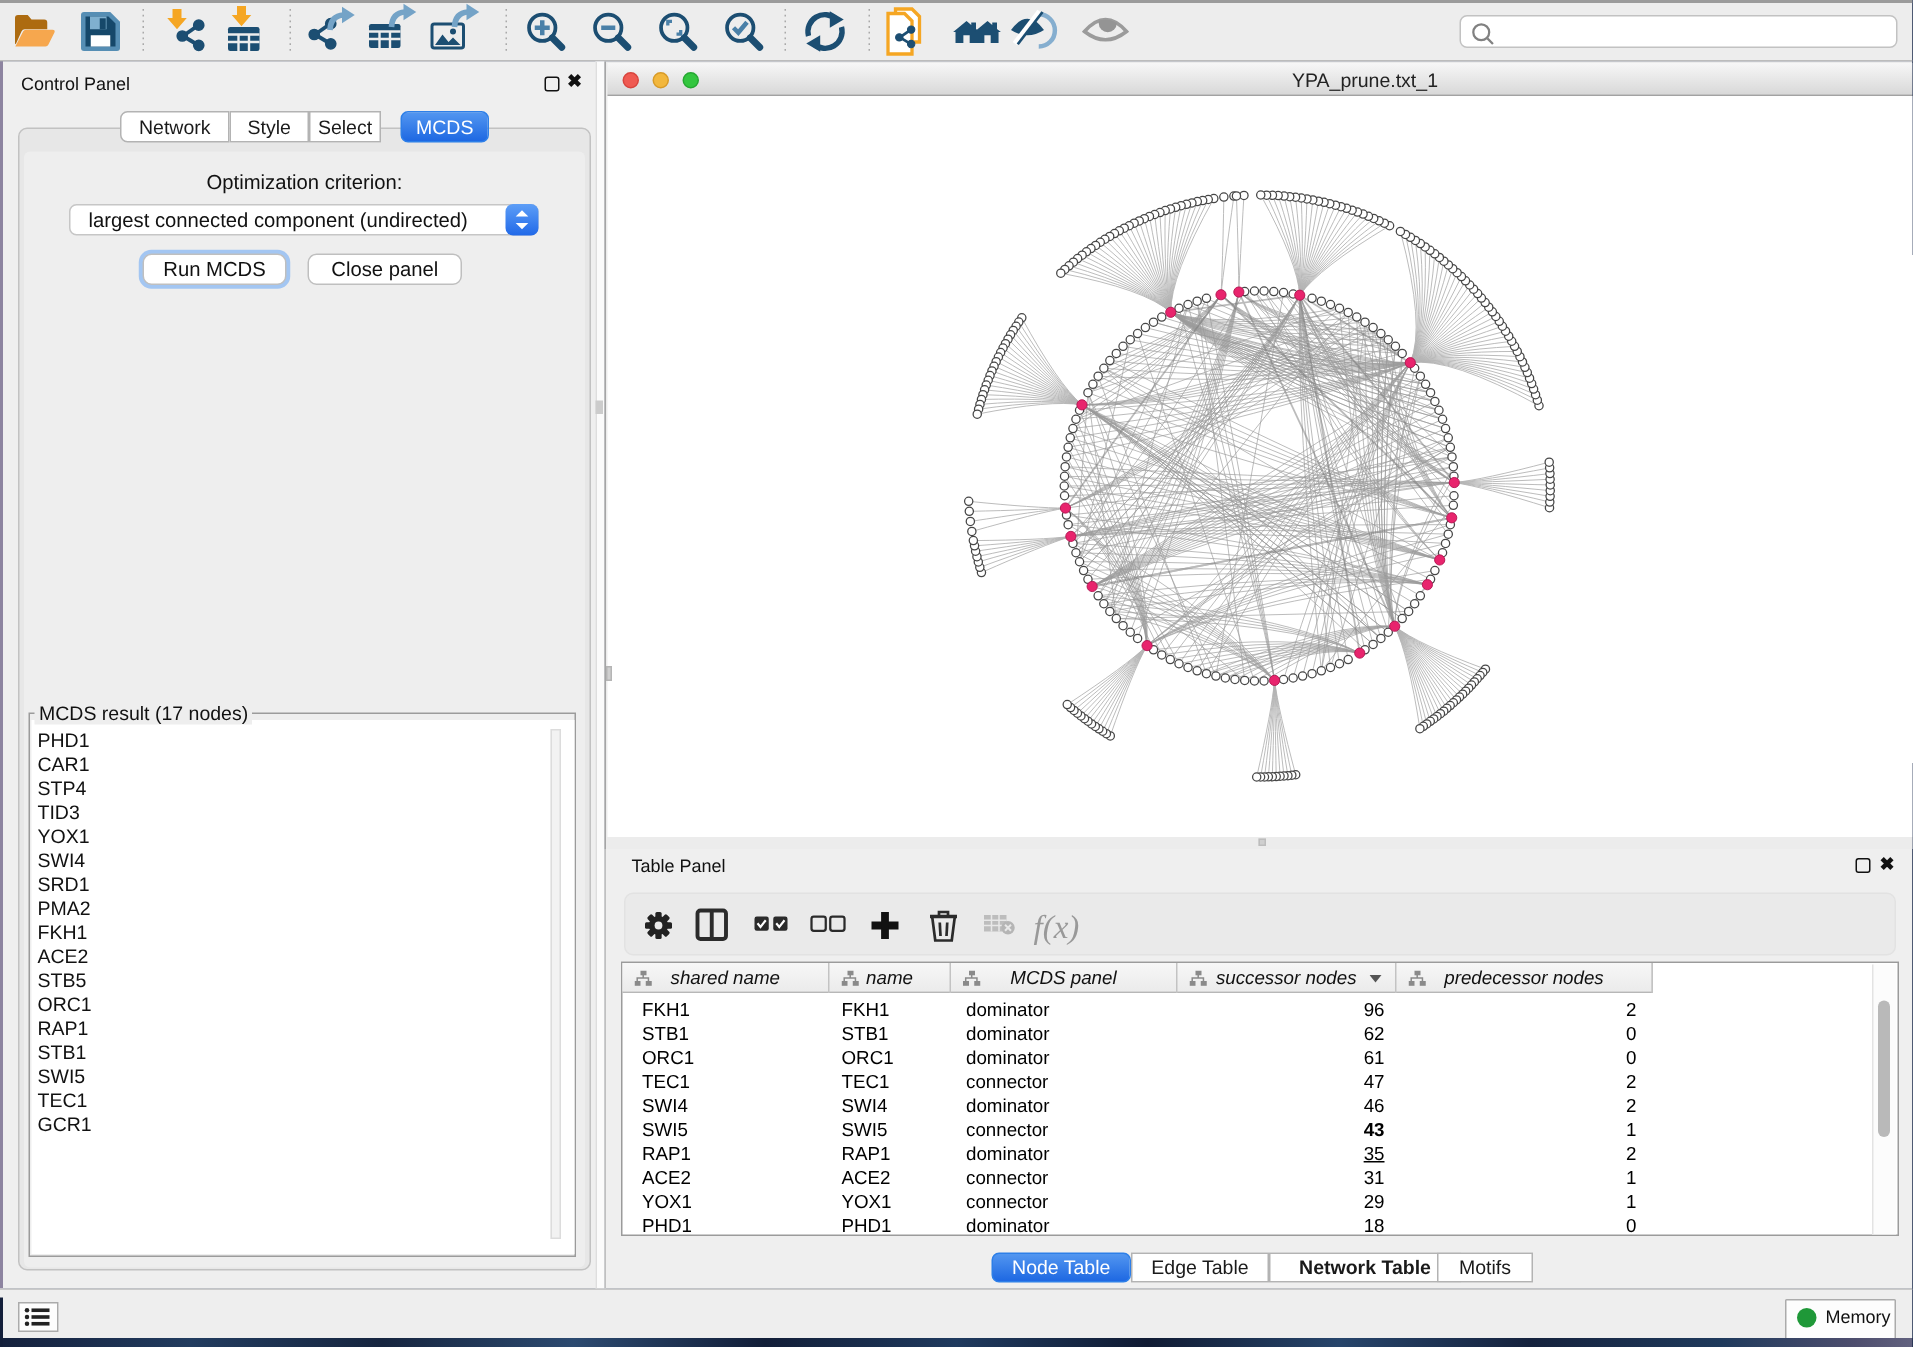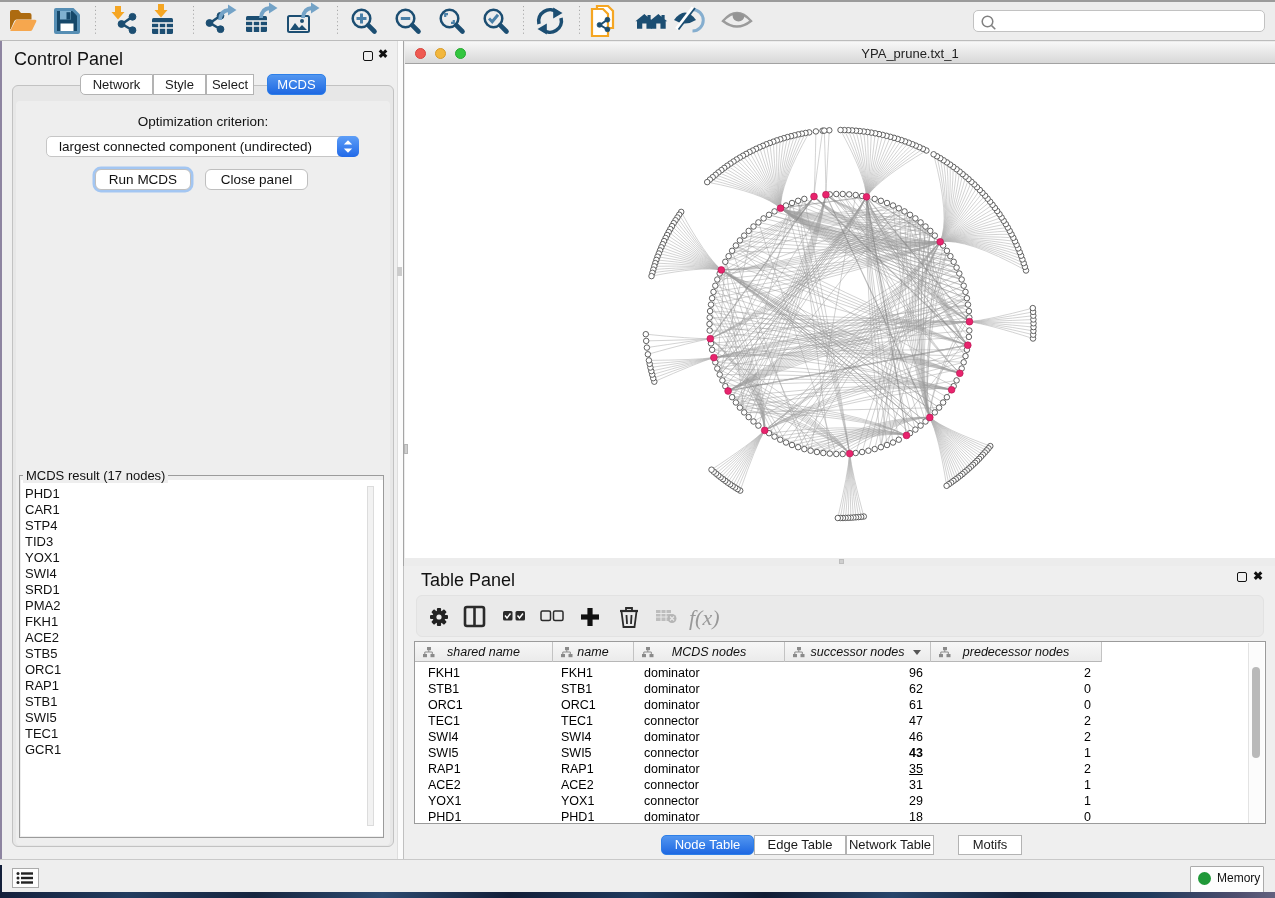--- a/index.html
+++ b/index.html
@@ -5,21 +5,21 @@
 * { margin:0; padding:0; box-sizing:border-box; }
 html,body { width:1275px; height:898px; overflow:hidden; }
 body { font-family:"Liberation Sans", sans-serif; background:#18284a; position:relative; }
 .abs { position:absolute; }
 
 #toolbar { left:0; top:0; width:1275px; height:41px; background:#ededed; border-bottom:1px solid #bcbcbc; }
 #search { position:absolute; left:973px; top:10px; width:292px; height:22px; background:#fff; border:1px solid #c2c2c2; border-radius:5px; }
 
 #cpanel { left:2px; top:41px; width:401px; height:818px; background:#efefef; }
 #leftstrip { left:0; top:41px; width:2px; height:824px; background:#8d84a0; }
-.ptitle { font-size:18px; color:#111; }
+.ptitle { font-size:12px; color:#111; }
 .winbtn { position:absolute; width:10px; height:10px; border:1.6px solid #111; border-radius:2px; }
 .winx { position:absolute; font-size:12px; font-weight:bold; color:#111; }
 #tabs { position:absolute; top:33px; left:78px; height:21px; z-index:5; }
 .tab { position:absolute; top:0; height:21px; background:#fff; border:1px solid #b3b3b3; color:#1a1a1a;
   font-size:13px; text-align:center; line-height:19px; }
 .tab.first { border-radius:5px 0 0 5px; }
 .tab.sel { background:linear-gradient(#5296f0,#1e68e2); color:#fff; border-color:#2d7fe8; border-radius:5px; }
 #tabpanel { position:absolute; left:10px; top:44px; width:382px; height:762px; background:#e7e7e7;
   border:1px solid #c2c2c2; border-radius:6px; }
 #tabinner { position:absolute; left:3px; top:15px; width:374px; height:744px; background:#eeeeee; border-radius:4px; }
@@ -1153,21 +1153,21 @@
               <path d="M5.8 3 L5.8 5 L1.8 5 L1.8 7.5 M5.8 5 L9.3 5 L9.3 7.5" stroke="#8a8a8a" fill="none" stroke-width="1"></path>
             </g>
           </svg><span>name</span></div>
         <div class="hcol" style="left:219px;width:151px;"><svg width="12" height="11" style="position:absolute;left:8px;top:5px">
             <g fill="#8a8a8a">
               <rect x="4" y="0" width="4" height="3.2"></rect>
               <rect x="0" y="7" width="4" height="3.2"></rect>
               <rect x="7.5" y="7" width="4" height="3.2"></rect>
               <path d="M5.8 3 L5.8 5 L1.8 5 L1.8 7.5 M5.8 5 L9.3 5 L9.3 7.5" stroke="#8a8a8a" fill="none" stroke-width="1"></path>
             </g>
-          </svg><span>MCDS nodes</span></div>
+          </svg><span>MCDS panel</span></div>
         <div class="hcol" style="left:370px;width:146px;"><svg width="12" height="11" style="position:absolute;left:8px;top:5px">
             <g fill="#8a8a8a">
               <rect x="4" y="0" width="4" height="3.2"></rect>
               <rect x="0" y="7" width="4" height="3.2"></rect>
               <rect x="7.5" y="7" width="4" height="3.2"></rect>
               <path d="M5.8 3 L5.8 5 L1.8 5 L1.8 7.5 M5.8 5 L9.3 5 L9.3 7.5" stroke="#8a8a8a" fill="none" stroke-width="1"></path>
             </g>
           </svg><span>successor nodes</span><svg width="9" height="6" style="position:absolute;right:8px;top:8px">
             <path d="M0 0 L8 0 L4 5 Z" fill="#555"></path>
           </svg></div>
@@ -1250,21 +1250,21 @@
         <span class="tcell" style="left:370px;width:138px;text-align:right;">18</span>
         <span class="tcell" style="left:516px;width:160px;text-align:right;">0</span>
       </div>
     <div id="tsb">
         <div id="tsbthumb"></div>
       </div>
   </div>
   <div id="ttabs">
     <div class="btab sel" style="left:0px;width:93px;">Node Table</div>
     <div class="btab" style="left:93px;width:92px;">Edge Table</div>
-    <div class="btab" style="left:185px;width:88px;">Network Table</div>
+    <div class="btab" style="left:185px;width:128px;font-weight:bold;">Network Table</div>
     <div class="btab" style="left:297px;width:64px;">Motifs</div>
   </div>
 </div>
 <div class="abs" id="statusbar">
   <div id="hambtn"><svg width="25" height="18">
         <g fill="#222">
           <circle cx="5" cy="4.5" r="1.5"></circle>
           <circle cx="5" cy="9" r="1.5"></circle>
           <circle cx="5" cy="13.5" r="1.5"></circle>
           <rect x="8" y="3.3" width="12" height="2.4"></rect>

